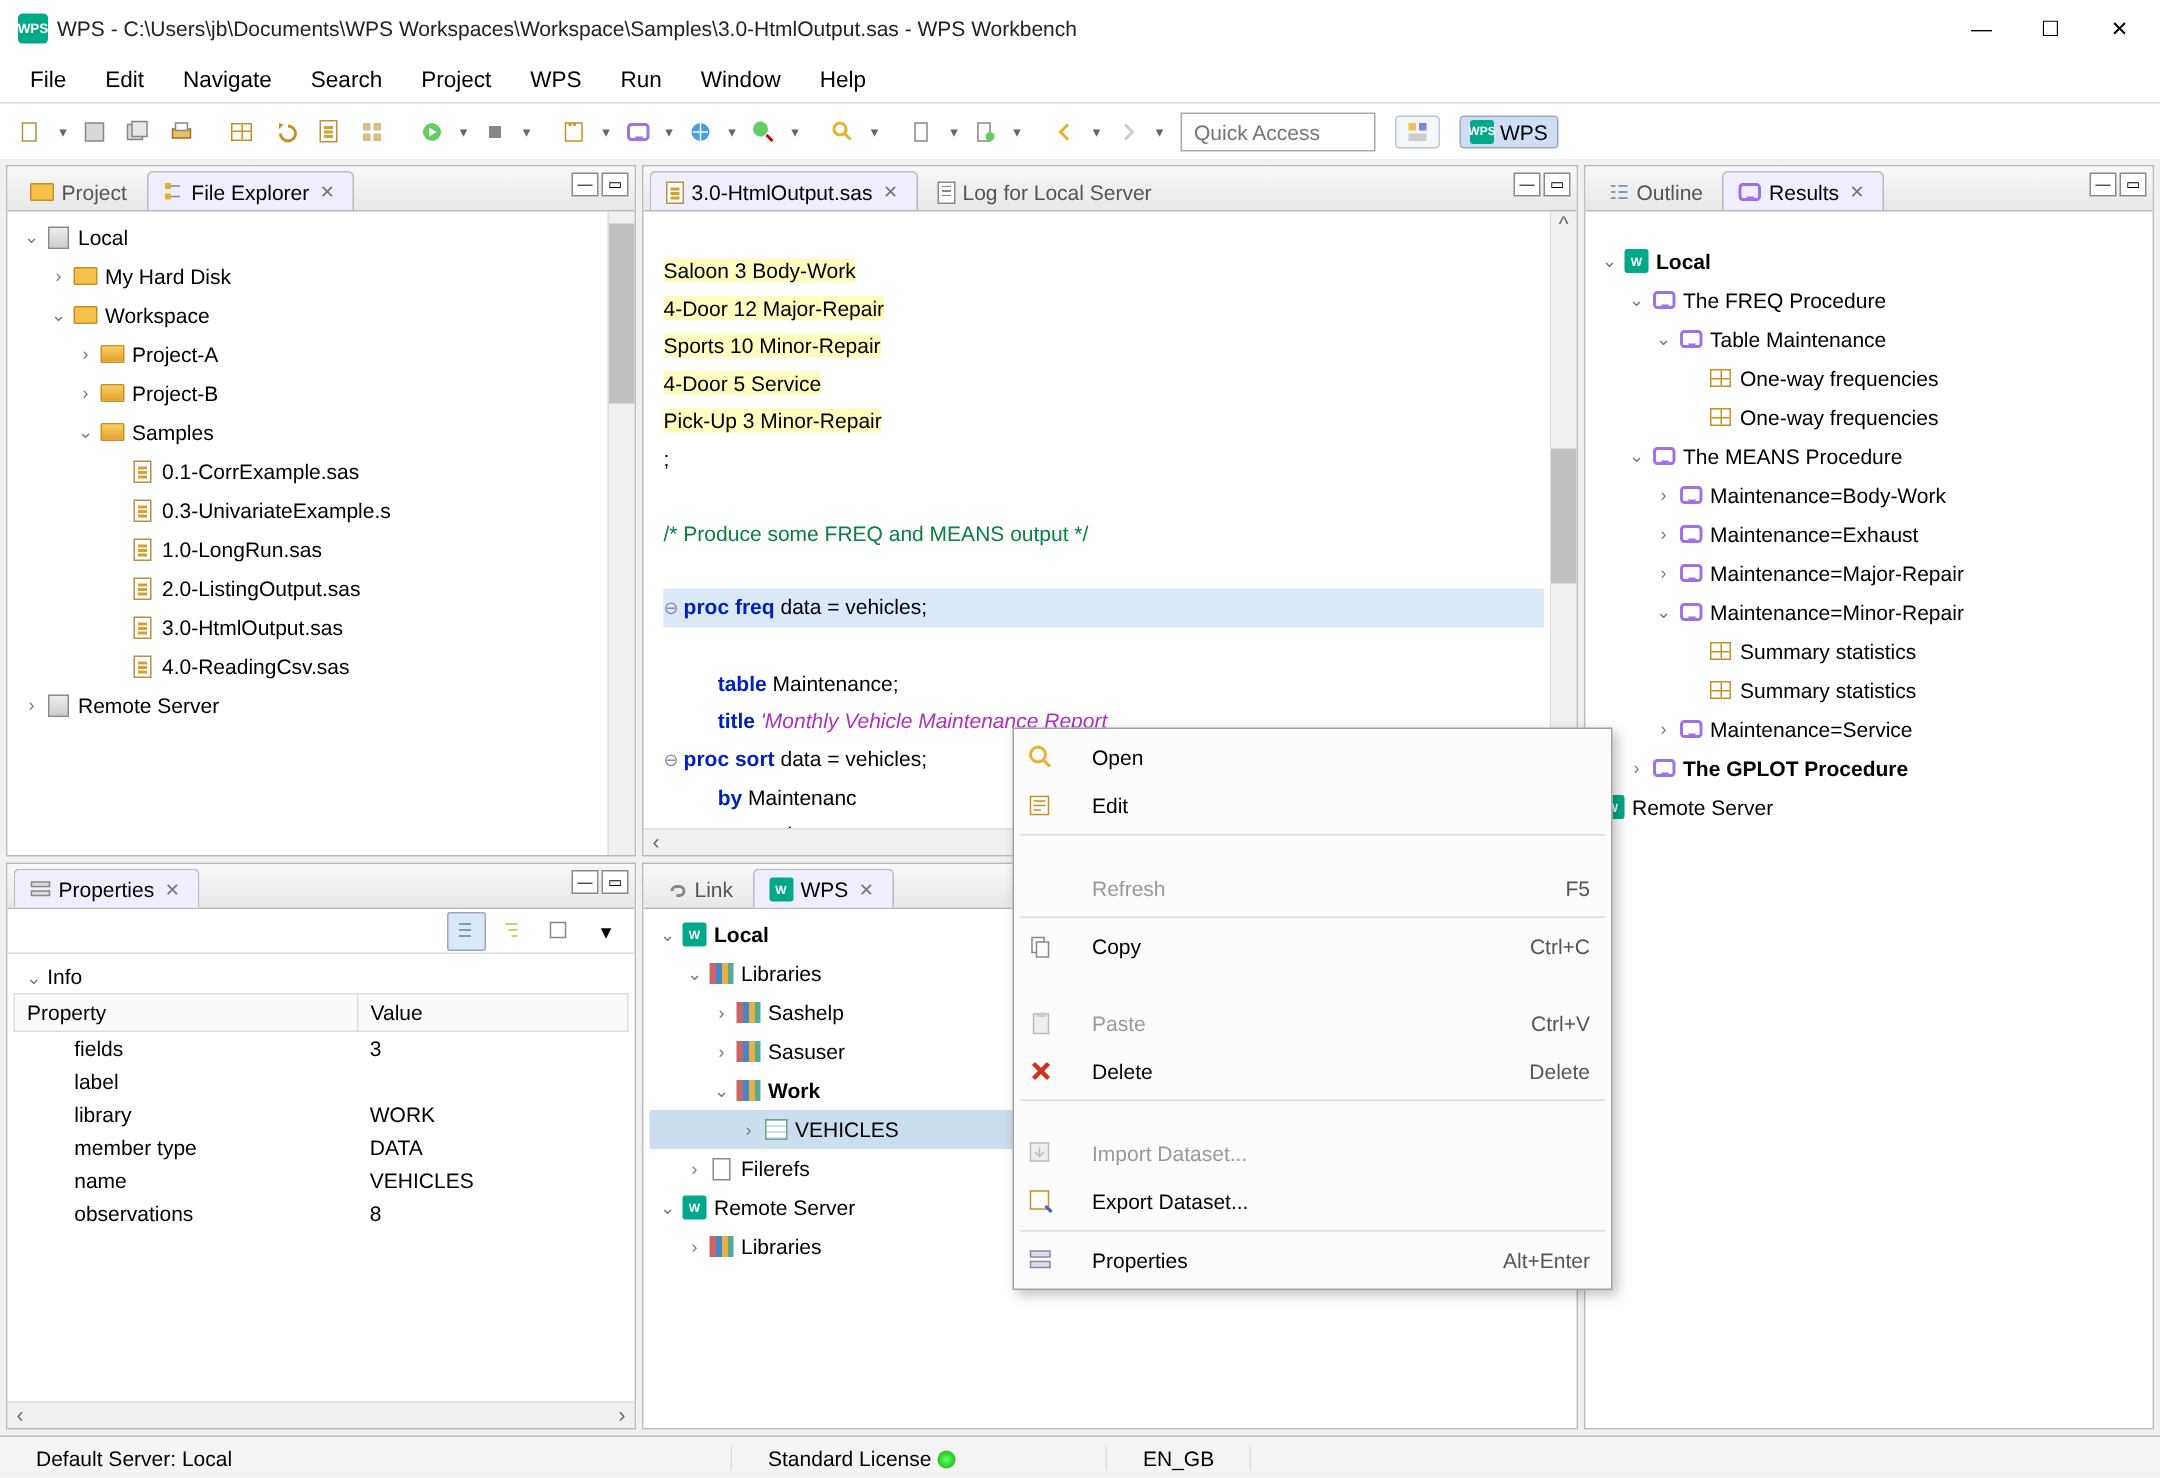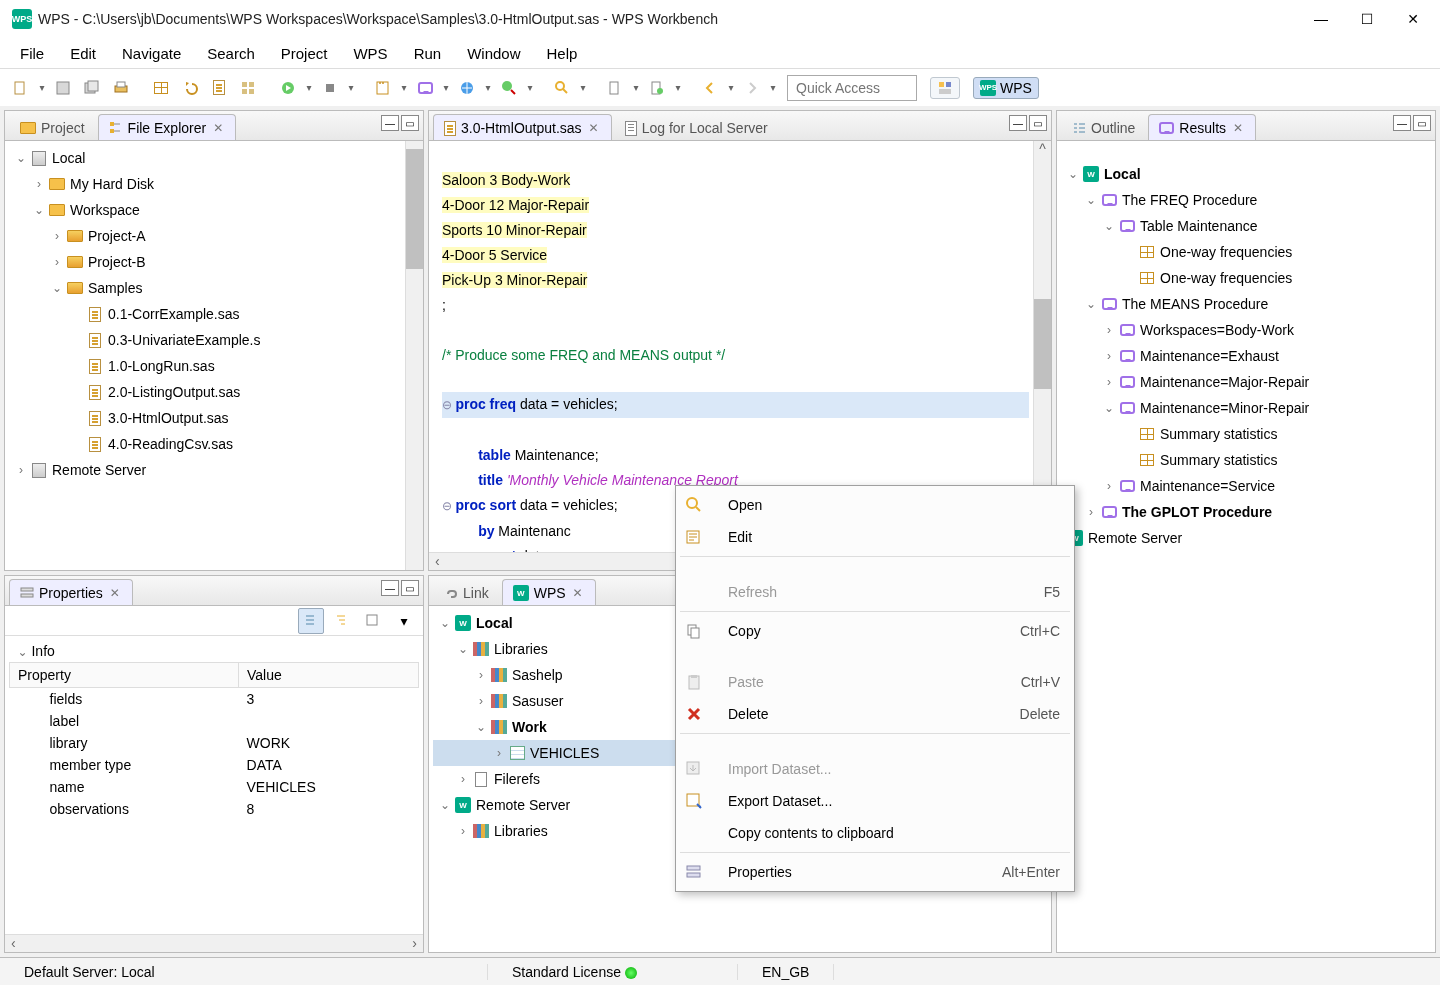--- a/index.html
+++ b/index.html
@@ -648,21 +648,21 @@
               <div class="ic-bub"></div>
             </span>
             <span>The MEANS Procedure</span>
           </div>
         <div class="tree-row">
             <span class="ind i2"></span>
             <span class="tw">›</span>
             <span class="tic">
               <div class="ic-bub"></div>
             </span>
-            <span>Workspaces=Body-Work</span>
+            <span>Maintenance=Body-Work</span>
           </div>
         <div class="tree-row">
             <span class="ind i2"></span>
             <span class="tw">›</span>
             <span class="tic">
               <div class="ic-bub"></div>
             </span>
             <span>Maintenance=Exhaust</span>
           </div>
         <div class="tree-row">
@@ -790,24 +790,20 @@
   <div class="ctx-row">
       <span class="ctx-ic">
         <svg width="18" height="18">
           <rect x="2" y="2" width="12" height="12" fill="#fff" stroke="#c89020"></rect>
           <path d="M12 12l4 4" stroke="#36c" stroke-width="2"></path>
           <path d="M14 16l2-1-1-2z" fill="#36c"></path>
         </svg>
       </span>
       <span class="ctx-label">Export Dataset...</span>
     </div>
-  <div class="ctx-row">
-      <span class="ctx-ic"></span>
-      <span class="ctx-label">Copy contents to clipboard</span>
-    </div>
   <div class="ctx-sep"></div>
   <div class="ctx-row">
       <span class="ctx-ic">
         <svg width="18" height="18">
           <rect x="2" y="3" width="13" height="4" fill="#dde" stroke="#88a"></rect>
           <rect x="2" y="10" width="13" height="4" fill="#dde" stroke="#88a"></rect>
         </svg>
       </span>
       <span class="ctx-label">Properties</span>
       <span class="ctx-sc">Alt+Enter</span>

